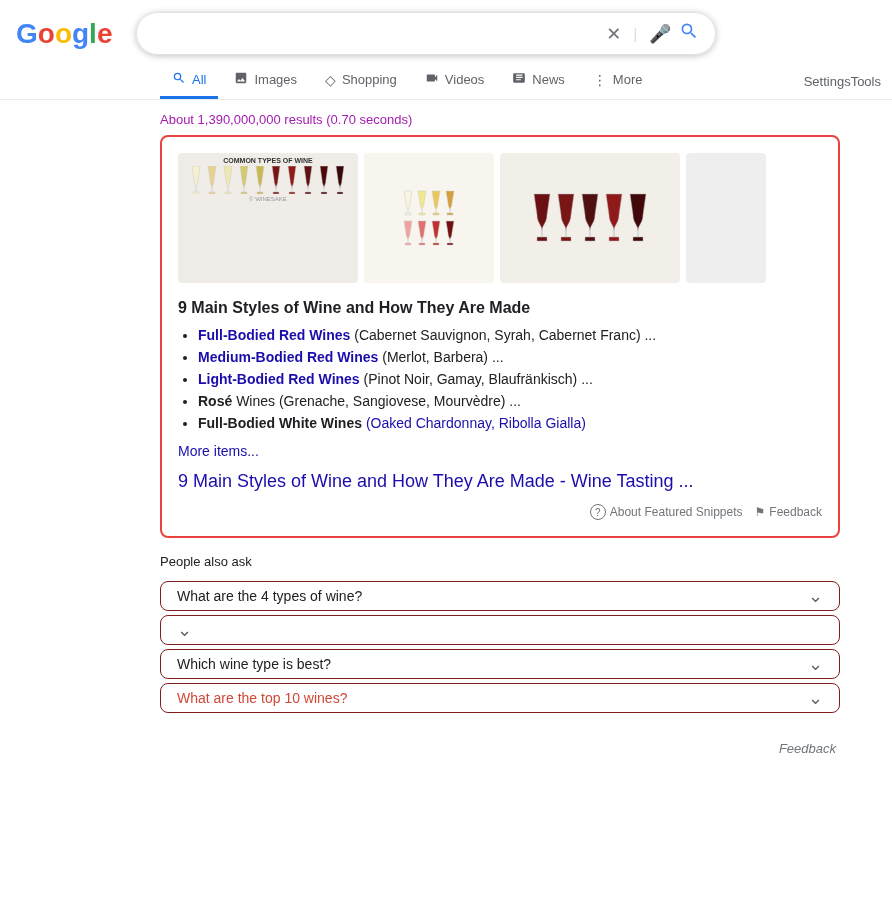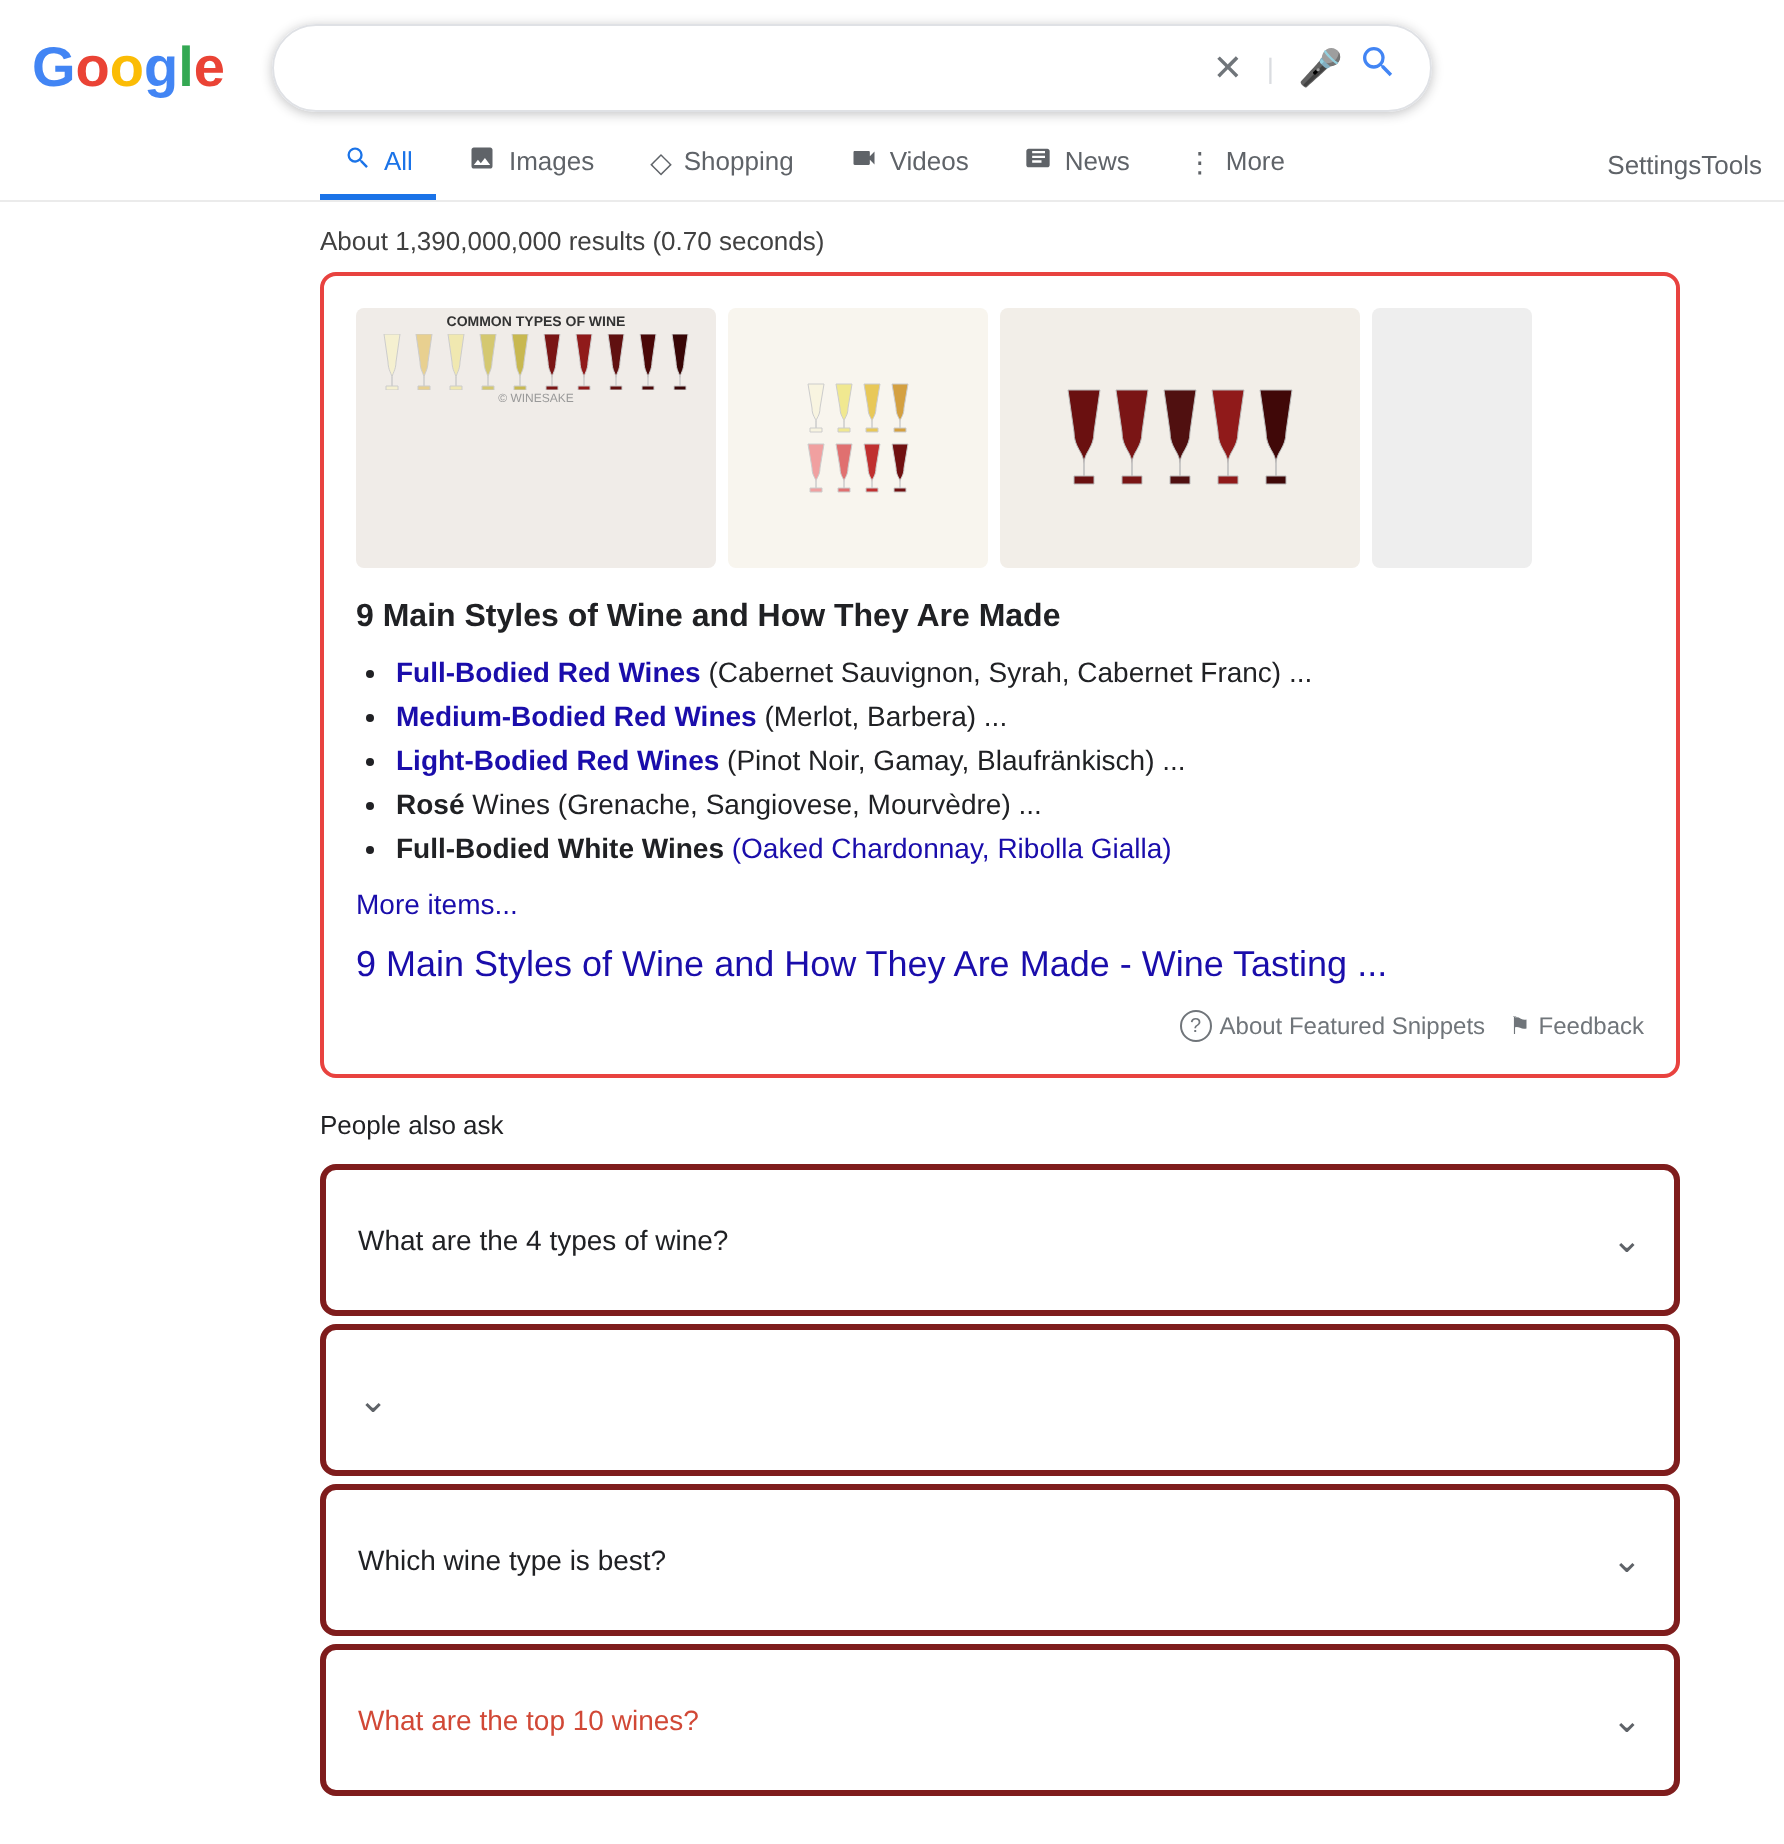--- a/index.html
+++ b/index.html
@@ -98,21 +98,21 @@
       font-size: 13px;
       color: #5f6368;
       text-decoration: none;
       cursor: pointer;
     }
 
     
     .results-count {
       padding: 12px 0 8px 160px;
       font-size: 13px;
-      color: #404040;
+      color: #a21caf;
     }
 
     
     .main-content {
       padding: 0 0 0 160px;
       max-width: 860px;
     }
 
     
     .featured-snippet {
@@ -229,23 +229,23 @@
       max-width: 680px;
       margin-bottom: 20px;
     }
     .paa-title {
       font-size: 13px;
       font-weight: normal;
       color: #202124;
       margin-bottom: 12px;
     }
     .paa-item {
-      border: 3px solid #7f1d1d;
+      border: 1px solid #7f1d1d;
       border-radius: 8px;
-      padding: 24px 16px;
+      padding: 3px 16px;
       margin-bottom: 4px;
       display: flex;
       justify-content: space-between;
       align-items: center;
       cursor: pointer;
     }
     .paa-question {
       font-size: 14px;
       color: #202124;
     }

